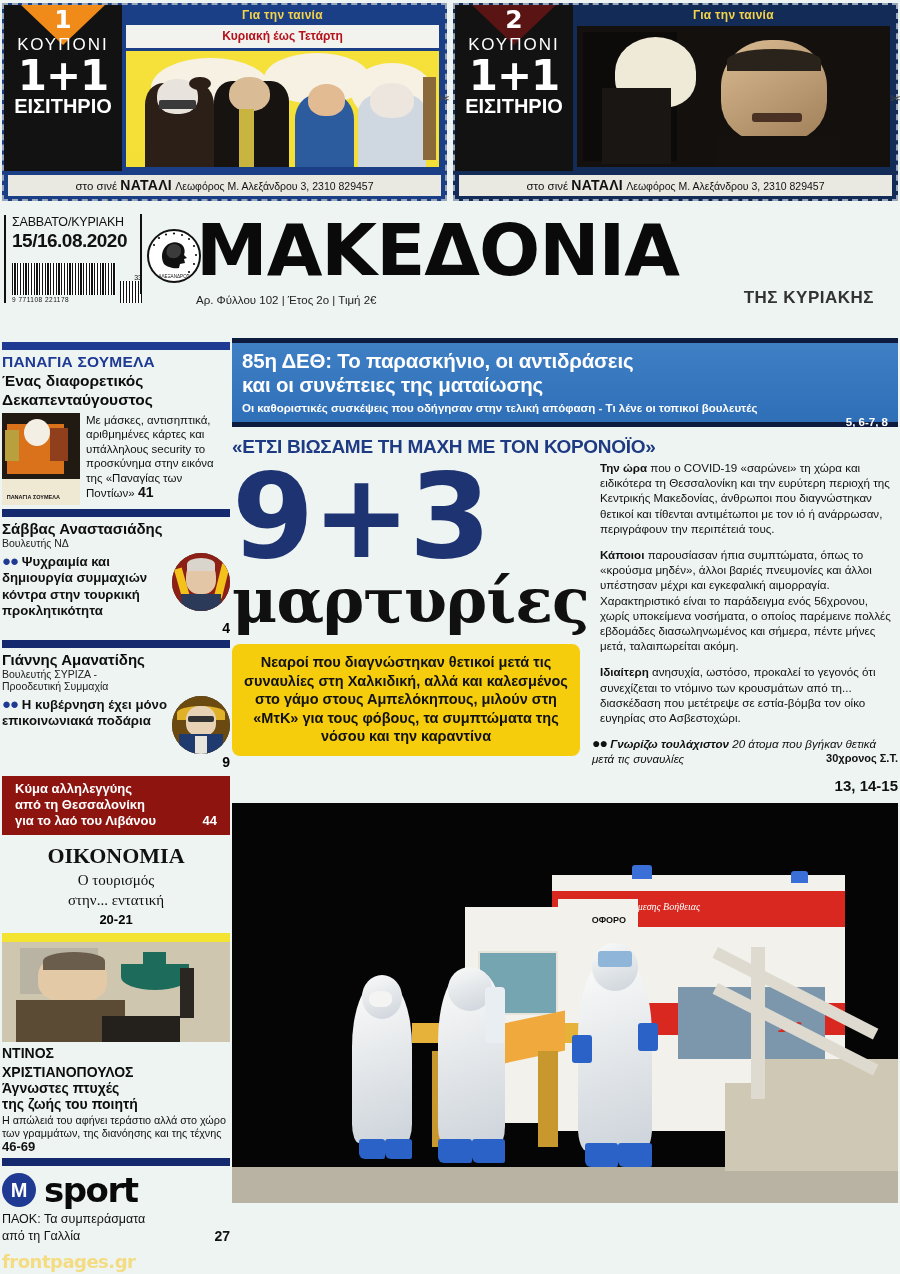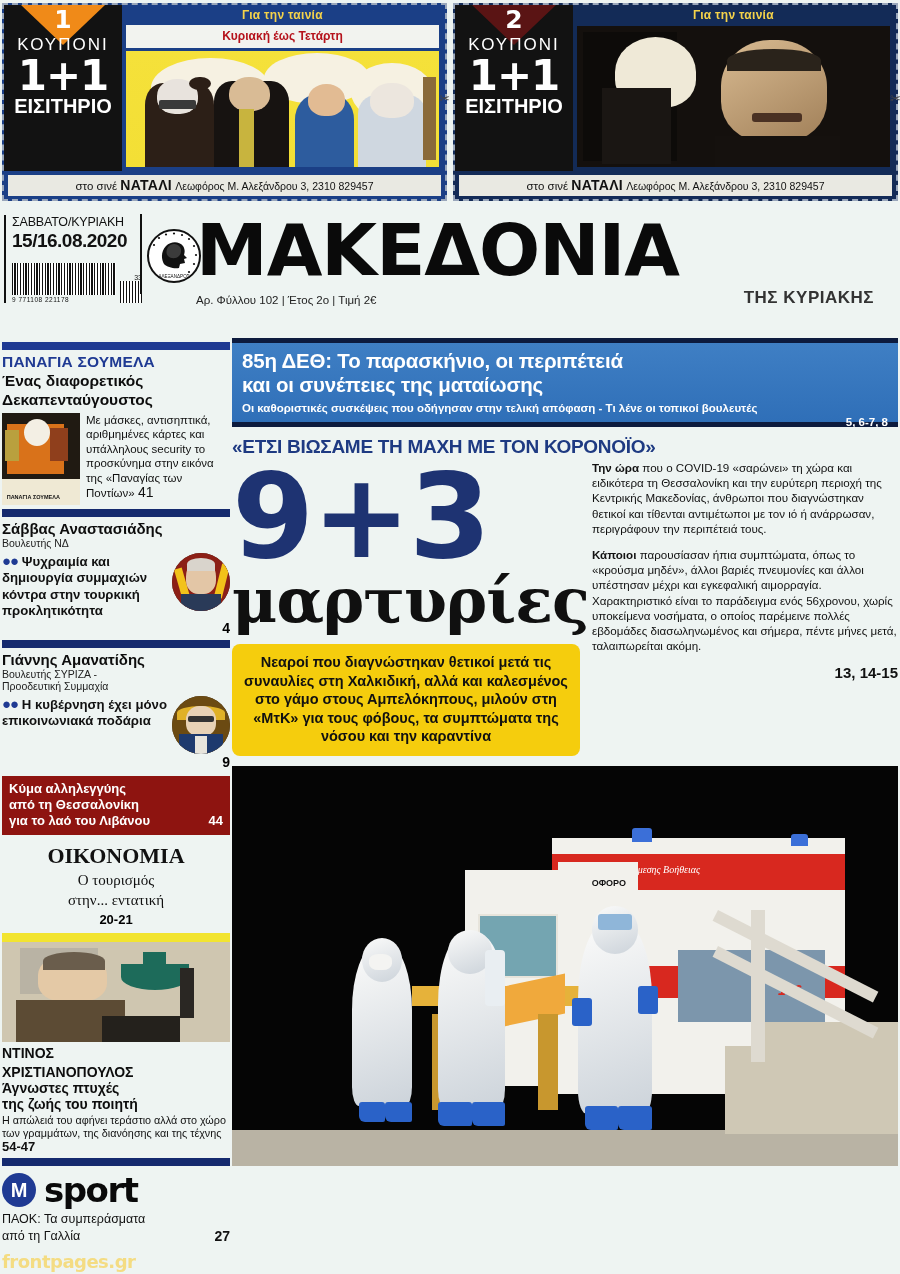--- a/index.html
+++ b/index.html
@@ -180,37 +180,37 @@
     line-height: 18px; margin-top: 1px;
   }
   .side-flex { display: flex; gap: 6px; margin-top: 4px; }
   .thumb-soumela {
     width: 78px; height: 92px; flex-shrink: 0;
     background: #201a12; position: relative; overflow: hidden;
   }
   .side-text {
     font-size: 11.5px; line-height: 14.4px; color: #111;
   }
-  .side-pg { font-weight: normal; font-size: 14px; text-align: right; }
+  .side-pg { font-weight: bold; font-size: 14px; text-align: right; }
   .person-name { font-size: 15px; font-weight: bold; color: #0d0d0d; }
   .person-role { font-size: 10.5px; color: #222; line-height: 12.5px; }
   .person-row { display: flex; gap: 4px; margin-top: 3px; }
   .quote-text {
     font-size: 13.2px; font-weight: bold; line-height: 16.5px;
     color: #111; flex: 1;
   }
   .qmark { color: #1f3a93; font-size: 15px; letter-spacing:-1px; }
   .avatar {
     width: 58px; height: 58px; border-radius: 50%;
     flex-shrink: 0; overflow: hidden; position: relative;
     background: #3b2a1c;
   }
   .pg-right { text-align: right; font-size: 14px; font-weight: bold; }
   .red-box {
-    background: #8e1410; color: #fff; padding: 5px 7px 6px;
+    background: #8e1410; color: #fff; padding: 5px 13px 6px;
     font-size: 13px; font-weight: bold; line-height: 16px;
     margin-top: 6px;
   }
   .econ-title {
     text-align: center; font-family: "Liberation Serif", serif;
     font-size: 22px; font-weight: bold; color: #111; margin-top: 8px;
   }
   .econ-sub {
     text-align: center; font-family: "Liberation Serif", serif;
     font-size: 15px; color: #111; line-height: 18px; margin-top: 2px;
@@ -279,21 +279,21 @@
   }
   .yellow-box {
     background: #f5cd0d; border-radius: 8px;
     margin-top: 12px; padding: 9px 8px 10px;
     text-align: center;
   }
   .yb-text {
     font-size: 14.5px; font-weight: bold; color: #111; line-height: 18.5px;
   }
   .main-right { flex: 1; font-size: 11.6px; line-height: 15.2px; color: #111; }
-  .main-right p { margin-bottom: 11px; }
+  .main-right p { margin-bottom: 11px; margin-left: 8px; }
   .main-right b { font-weight: bold; }
   .pull-quote {
     font-size: 11.6px; line-height: 15px; font-style: italic;
     margin-top: 2px;
   }
   .pull-quote .lead { font-weight: bold; font-style: italic; }
   .pq-src { font-weight: bold; font-style: normal; float: right; font-size: 11px; }
   .main-pg {
     text-align: right; font-size: 15px; font-weight: bold;
     margin-top: 12px; color: #111;
@@ -527,39 +527,39 @@
       <div style="position:absolute;left:62%;top:10%;width:10%;height:18%;background:#1d6b5a;"></div>
       <div style="position:absolute;left:78%;top:26%;width:6%;height:50%;background:#2a2723;"></div>
       <div style="position:absolute;left:44%;bottom:0;width:34%;height:26%;background:#24211c;"></div>
     </div>
     <div class="poet-name">ΝΤΙΝΟΣ</div>
     <div class="poet-name">ΧΡΙΣΤΙΑΝΟΠΟΥΛΟΣ</div>
     <div class="poet-h">Άγνωστες πτυχές</div>
     <div class="poet-h">της ζωής του ποιητή</div>
     <div class="poet-body">
       <span>Η απώλειά του αφήνει τεράστιο αλλά στο χώρο των γραμμάτων, της διανόησης και της τέχνης</span>
-      <span style="font-weight:bold;font-size:13px">54-47</span>
+      <span style="font-weight:bold;font-size:13px">46-69</span>
     </div>
 
     <div class="rule-blue dark"></div>
     <div class="sport-row">
       <div class="sport-badge">M</div>
       <div class="sport-word">sport</div>
     </div>
     <div class="sport-text">ΠΑΟΚ: Τα συμπεράσματα</div>
     <div class="sport-text">
       <span>από τη Γαλλία</span>
       <span style="float:right;font-weight:bold;font-size:14px">27</span>
     </div>
   </div>
 
   <div class="main">
 
     <div class="blue-banner">
-      <div class="bb-h">85η ΔΕΘ: Το παρασκήνιο, οι περιπέτειά</div>
+      <div class="bb-h">85η ΔΕΘ: Το παρασκήνιο, οι αντιδράσεις</div>
       <div class="bb-h">και οι συνέπειες της ματαίωσης</div>
       <div class="bb-sub">Οι καθοριστικές συσκέψεις που οδήγησαν στην τελική απόφαση - Τι λένε οι τοπικοί βουλευτές</div>
       <div class="bb-sub" style="margin-top:0">
         <span class="bb-pg">5, 6-7, 8</span>
       </div>
     </div>
 
     <div class="main-kicker">«ΕΤΣΙ ΒΙΩΣΑΜΕ ΤΗ ΜΑΧΗ ΜΕ ΤΟΝ ΚΟΡΟΝΟΪΟ»</div>
 
     <div class="main-split">
@@ -571,20 +571,28 @@
         </div>
       </div>
 
       <div class="main-right">
         <p>
           <b>Την ώρα</b><span> που ο COVID-19 «σαρώνει» τη χώρα και ειδικότερα τη Θεσσαλονίκη και την ευρύτερη περιοχή της Κεντρικής Μακεδονίας, άνθρωποι που διαγνώστηκαν θετικοί και τίθενται αντιμέτωποι με τον ιό ή ανάρρωσαν, περιγράφουν την περιπέτειά τους.</span>
         </p>
         <p>
           <b>Κάποιοι</b><span> παρουσίασαν ήπια συμπτώματα, όπως το «κρούσμα μηδέν», άλλοι βαριές πνευμονίες και άλλοι υπέστησαν μέχρι και εγκεφαλική αιμορραγία. Χαρακτηριστικό είναι το παράδειγμα ενός 56χρονου, χωρίς υποκείμενα νοσήματα, ο οποίος παρέμεινε πολλές εβδομάδες διασωληνωμένος και σήμερα, πέντε μήνες μετά, ταλαιπωρείται ακόμη.</span>
         </p>
+        <p>
+          <b>Ιδιαίτερη</b><span> ανησυχία, ωστόσο, προκαλεί το γεγονός ότι συνεχίζεται το ντόμινο των κρουσμάτων από τη... διασκέδαση που μετέτρεψε σε εστία-βόμβα τον οίκο ευγηρίας στο Ασβεστοχώρι.</span>
+        </p>
+        <div class="pull-quote">
+          <span style="font-size:14px;letter-spacing:-1px;">●●</span>
+          <span class="lead">Γνωρίζω τουλάχιστον</span><span> 20 άτομα που βγήκαν θετικά μετά τις συναυλίες</span>
+          <span class="pq-src">30χρονος Σ.Τ.</span>
+        </div>
         <div class="main-pg">13, 14-15</div>
       </div>
     </div>
 
     <div class="main-photo">
 
       <div style="position:absolute;left:0;bottom:0;width:100%;height:9%;background:#b9b3a4;"></div>
 
       <div class="amb-body" style="left:48%;top:18%;width:44%;height:64%;"></div>
       <div class="amb-stripe" style="left:48%;top:22%;width:44%;height:9%;"></div>

